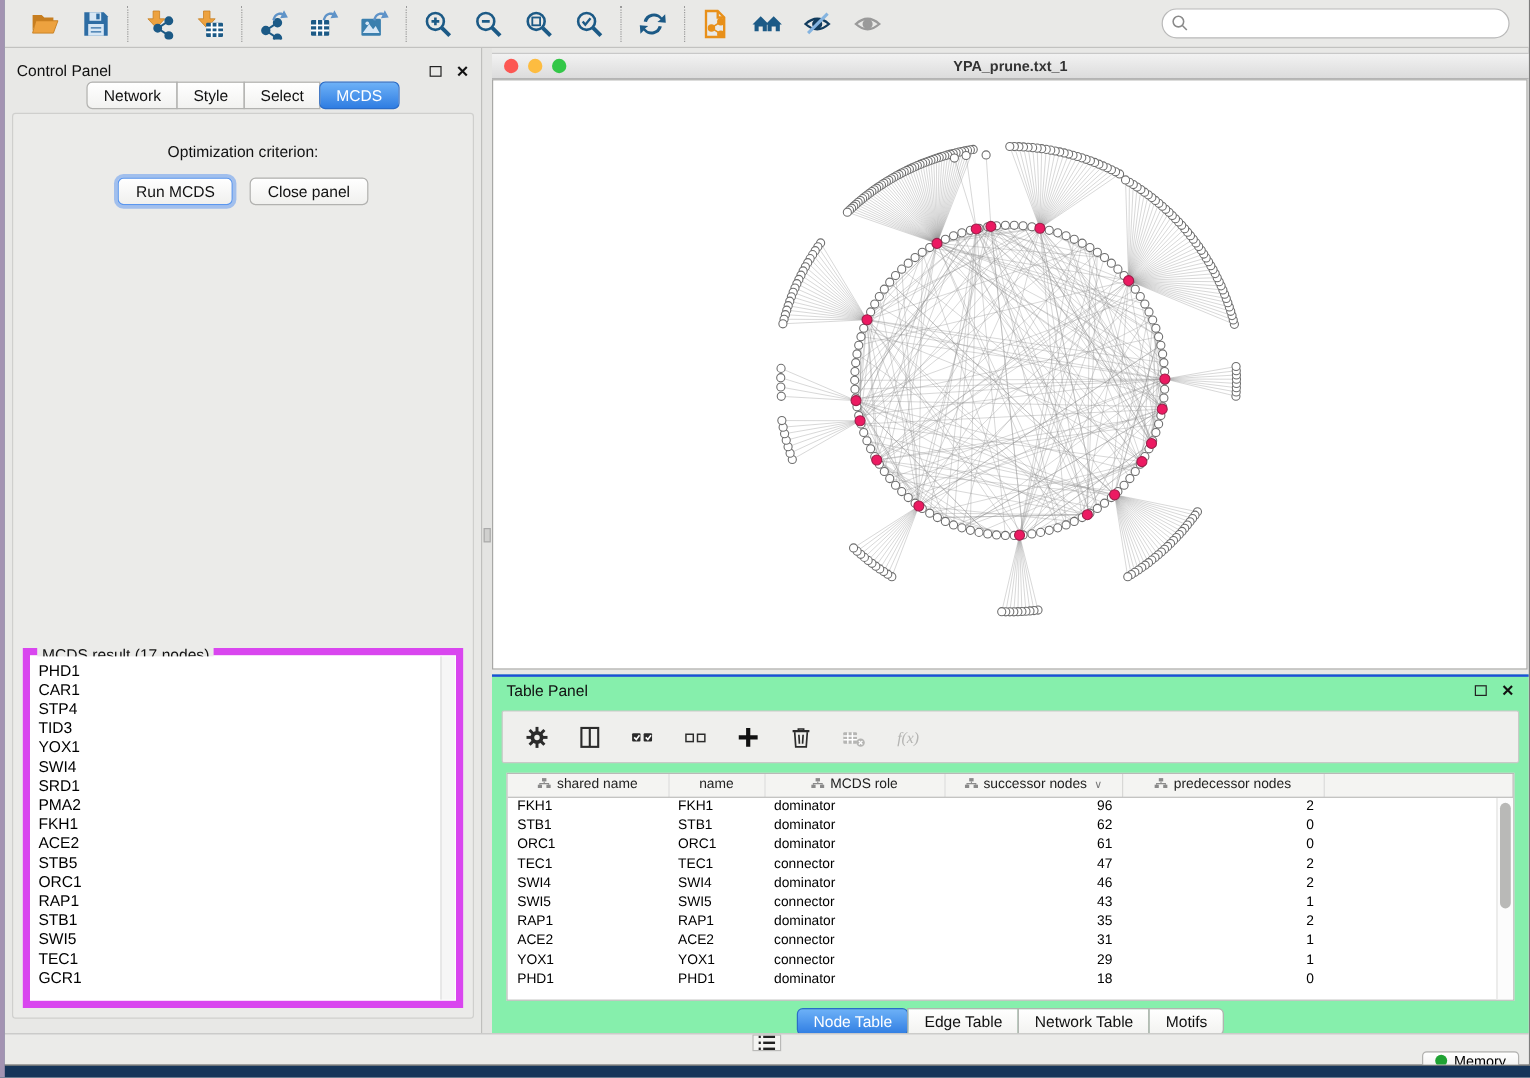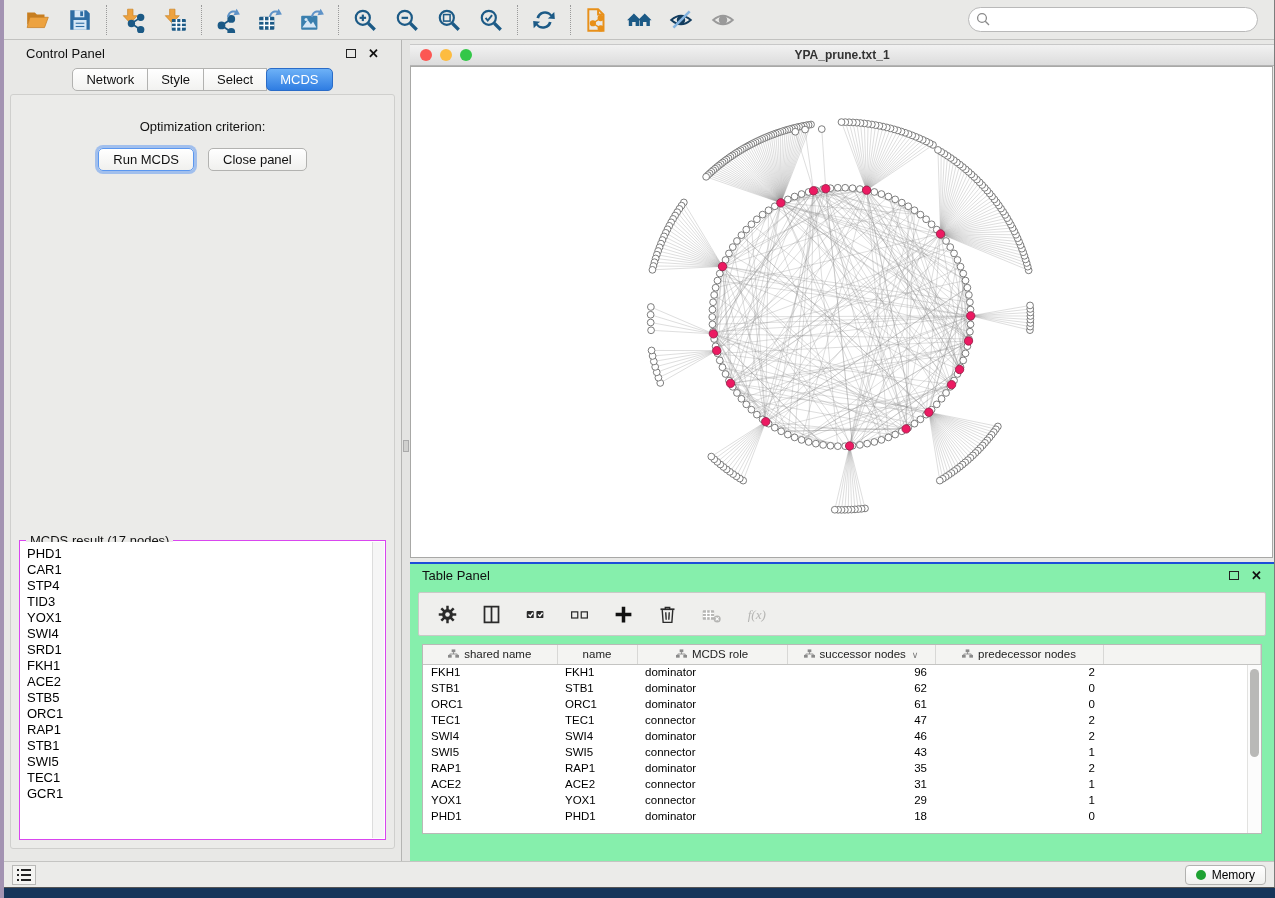--- a/index.html
+++ b/index.html
@@ -13,21 +13,21 @@
   .tb-group { display:flex; align-items:center; gap:14px; padding:0 12px; }
   .tb-sep { width:1px; height:30px; border-left:1px dotted #9a9a9a; }
   .tb-btn { width:28px; height:28px; display:flex; align-items:center; justify-content:center; cursor:pointer; }
   .tb-btn svg { width:26px; height:26px; }
   .search-wrap { margin-left:auto; margin-right:8px; position:relative; }
   .search-input { width:290px; height:25px; border:1px solid #b9b9b9; border-radius:13px; background:#fff; padding:0 10px 0 26px; font-size:12px; outline:none; font-family:"Liberation Sans",sans-serif;}
   .search-icon { position:absolute; left:8px; top:5px; width:14px; height:14px; }
 
   
   .control-panel { position:absolute; left:0; top:40px; width:398px; bottom:26px; background:#e8e8e6; border-right:1px solid #b5b5b3; }
-  .panel-head { height:26px; display:flex; align-items:center; padding:0 22px; }
+  .panel-head { height:26px; display:flex; align-items:flex-end; padding:0 10px; }
   .panel-title { font-size:13px; color:#111; }
   .panel-head-icons { margin-left:auto; display:flex; align-items:center; gap:12px; }
   .float-icon { width:10px; height:9px; border:1.6px solid #222; display:inline-block; cursor:pointer; }
   .close-icon { font-size:13px; font-weight:bold; color:#111; cursor:pointer; line-height:1; }
   .tabs-row { display:flex; justify-content:center; margin-top:2px; position:relative; z-index:2; }
   .seg { display:inline-flex; }
   .seg .tab { padding:3px 13px; font-size:13px; background:linear-gradient(#ffffff,#f2f2f0); border:1px solid #b2b2b0; margin-left:-1px; color:#111; cursor:pointer; white-space:nowrap; }
   .seg .tab:first-child { border-top-left-radius:5px; border-bottom-left-radius:5px; margin-left:0; }
   .seg .tab:last-child { border-top-right-radius:5px; border-bottom-right-radius:5px; }
   .seg .tab.active { background:linear-gradient(#6db1f7,#2f7de2); color:#fff; border-color:#2a6cc8; border-radius:5px; }
@@ -35,21 +35,21 @@
   .opt-label { text-align:center; font-size:13px; color:#111; margin-top:24px; }
   .select-row { display:flex; justify-content:center; margin-top:10px; }
   .mac-select { width:312px; height:24px; background:#fff; border:1px solid #b3b3b1; border-radius:5px; display:flex; align-items:center; cursor:pointer; }
   .mac-select .sel-text { flex:1; font-size:13px; padding:0 8px; color:#111; white-space:nowrap; overflow:hidden; }
   .sel-spinner { width:19px; height:22px; background:linear-gradient(#71b3f8,#2e7ce2); border-radius:4px; margin-right:1px; display:flex; flex-direction:column; align-items:center; justify-content:center; gap:2px; }
   .spin-up { width:0;height:0;border-left:4px solid transparent;border-right:4px solid transparent;border-bottom:5px solid #fff; }
   .spin-down { width:0;height:0;border-left:4px solid transparent;border-right:4px solid transparent;border-top:5px solid #fff; }
   .btn-row { display:flex; justify-content:center; gap:14px; margin-top:14px; }
   .mac-btn { font-size:13px; padding:3px 14px; background:linear-gradient(#ffffff,#f0f0ee); border:1px solid #b2b2b0; border-radius:5px; color:#111; cursor:pointer; font-family:"Liberation Sans",sans-serif; }
   .mac-btn.focused { border-color:#5b97ef; box-shadow:0 0 0 3px rgba(100,155,240,.55); }
-  .mcds-fieldset { position:absolute; left:8px; right:8px; bottom:8px; height:300px; border:1px solid #d946ef; background:#fff; }
+  .mcds-fieldset { position:absolute; left:8px; right:8px; bottom:8px; height:300px; border:6px solid #d946ef; background:#fff; }
   .mcds-legend { position:absolute; top:-8px; left:6px; background:#ebebe9; padding:0 4px; font-size:13px; color:#111; }
   .mcds-list { position:absolute; inset:1px 13px 1px 1px; background:#fff; overflow:hidden; padding:4px 6px; }
   .mcds-list div { font-size:13px; line-height:16px; color:#000; }
   .mcds-scroll { position:absolute; top:1px; bottom:1px; right:1px; width:12px; background:#f6f6f6; border-left:1px solid #ddd; }
 
   
   .splitter-v { position:absolute; left:398px; top:40px; width:8px; bottom:26px; background:#e4e4e2; }
   .splitter-v .grip { position:absolute; left:1px; top:400px; width:6px; height:12px; background:#d0d0ce; border:1px solid #aaa; }
   .right-area { position:absolute; left:406px; top:40px; right:0; bottom:26px; }
   .net-titlebar { position:absolute; left:0; right:0; top:4px; height:22px; background:linear-gradient(#f2f2f2,#dcdcdc); border-top:1px solid #c8c8c8; border-bottom:1px solid #b4b4b4; display:flex; align-items:center; }
@@ -70,21 +70,21 @@
   table.data th { background:#f4f4f2; border-right:1px solid #d8d8d6; border-bottom:1px solid #c4c4c2; font-size:11.5px; font-weight:normal; color:#222; height:19px; text-align:center; white-space:nowrap; overflow:hidden; }
   table.data th .hic { margin-right:5px; vertical-align:-1px; }
   table.data td { font-size:11.5px; color:#000; height:16px; padding:0 8px; white-space:nowrap; overflow:hidden; }
   td.num { text-align:right; padding-right:18px; }
   .sort-chev { font-size:9px; color:#777; margin-left:6px; }
   .tbl-scroll { position:absolute; top:20px; bottom:0; right:0; width:14px; background:#fcfcfc; border-left:1px solid #e2e2e0; }
   .tbl-thumb { position:absolute; top:4px; left:2px; width:9px; height:88px; background:#b9b9b7; border-radius:5px; }
   .tp-tabs { position:absolute; left:0; right:0; top:276px; display:flex; justify-content:center; }
 
   
-  .status-bar { position:absolute; left:0; right:0; bottom:0; height:26px; background:#ebebe9; border-top:1px solid #c4c4c2; display:flex; align-items:center; padding:0 8px; }
+  .status-bar { position:absolute; left:0; right:0; bottom:0; height:26px; background:#ebebe9; border-top:1px solid #c4c4c2; display:flex; align-items:center; padding:0 8px;flex-direction:column; }
   .list-btn { width:24px; height:20px; background:#f4f4f2; border:1px solid #b9b9b7; display:flex; align-items:center; justify-content:center; cursor:pointer; }
   .memory-btn { margin-left:auto; height:20px; background:linear-gradient(#ffffff,#f0f0ee); border:1px solid #b2b2b0; border-radius:4px; display:flex; align-items:center; gap:6px; padding:0 10px; font-size:12px; cursor:pointer; }
   .mem-dot { width:10px; height:10px; border-radius:50%; }
 </style>
 </head>
 <body>
 
 <div class="desk-left"></div>
 
 <div class="app">
@@ -316,20 +316,21 @@
       <div class="mcds-fieldset">
         <span class="mcds-legend">MCDS result (17 nodes)</span>
         <div class="mcds-list" id="mcds-list">
             <div>PHD1</div>
             <div>CAR1</div>
             <div>STP4</div>
             <div>TID3</div>
             <div>YOX1</div>
             <div>SWI4</div>
             <div>SRD1</div>
+            <div>PMA2</div>
             <div>FKH1</div>
             <div>ACE2</div>
             <div>STB5</div>
             <div>ORC1</div>
             <div>RAP1</div>
             <div>STB1</div>
             <div>SWI5</div>
             <div>TEC1</div>
             <div>GCR1</div>
           </div>
@@ -1392,20 +1393,28 @@
                 <td class="num">18</td>
                 <td class="num">0</td>
                 <td></td>
               </tr>
             </tbody>
         </table>
         <div class="tbl-scroll">
             <div class="tbl-thumb"></div>
           </div>
       </div>
+      <div class="tp-tabs">
+          <span class="seg" id="tp-tabs">
+            <span class="tab active">Node Table</span>
+            <span class="tab">Edge Table</span>
+            <span class="tab">Network Table</span>
+            <span class="tab">Motifs</span>
+          </span>
+        </div>
     </div>
   </div>
 
   <div class="status-bar">
     <span class="list-btn">
       <svg width="14" height="12" viewBox="0 0 14 12">
           <g fill="#222">
             <rect x="0" y="0" width="2" height="2"></rect>
             <rect x="4" y="0" width="10" height="2"></rect>
             <rect x="0" y="5" width="2" height="2"></rect>

